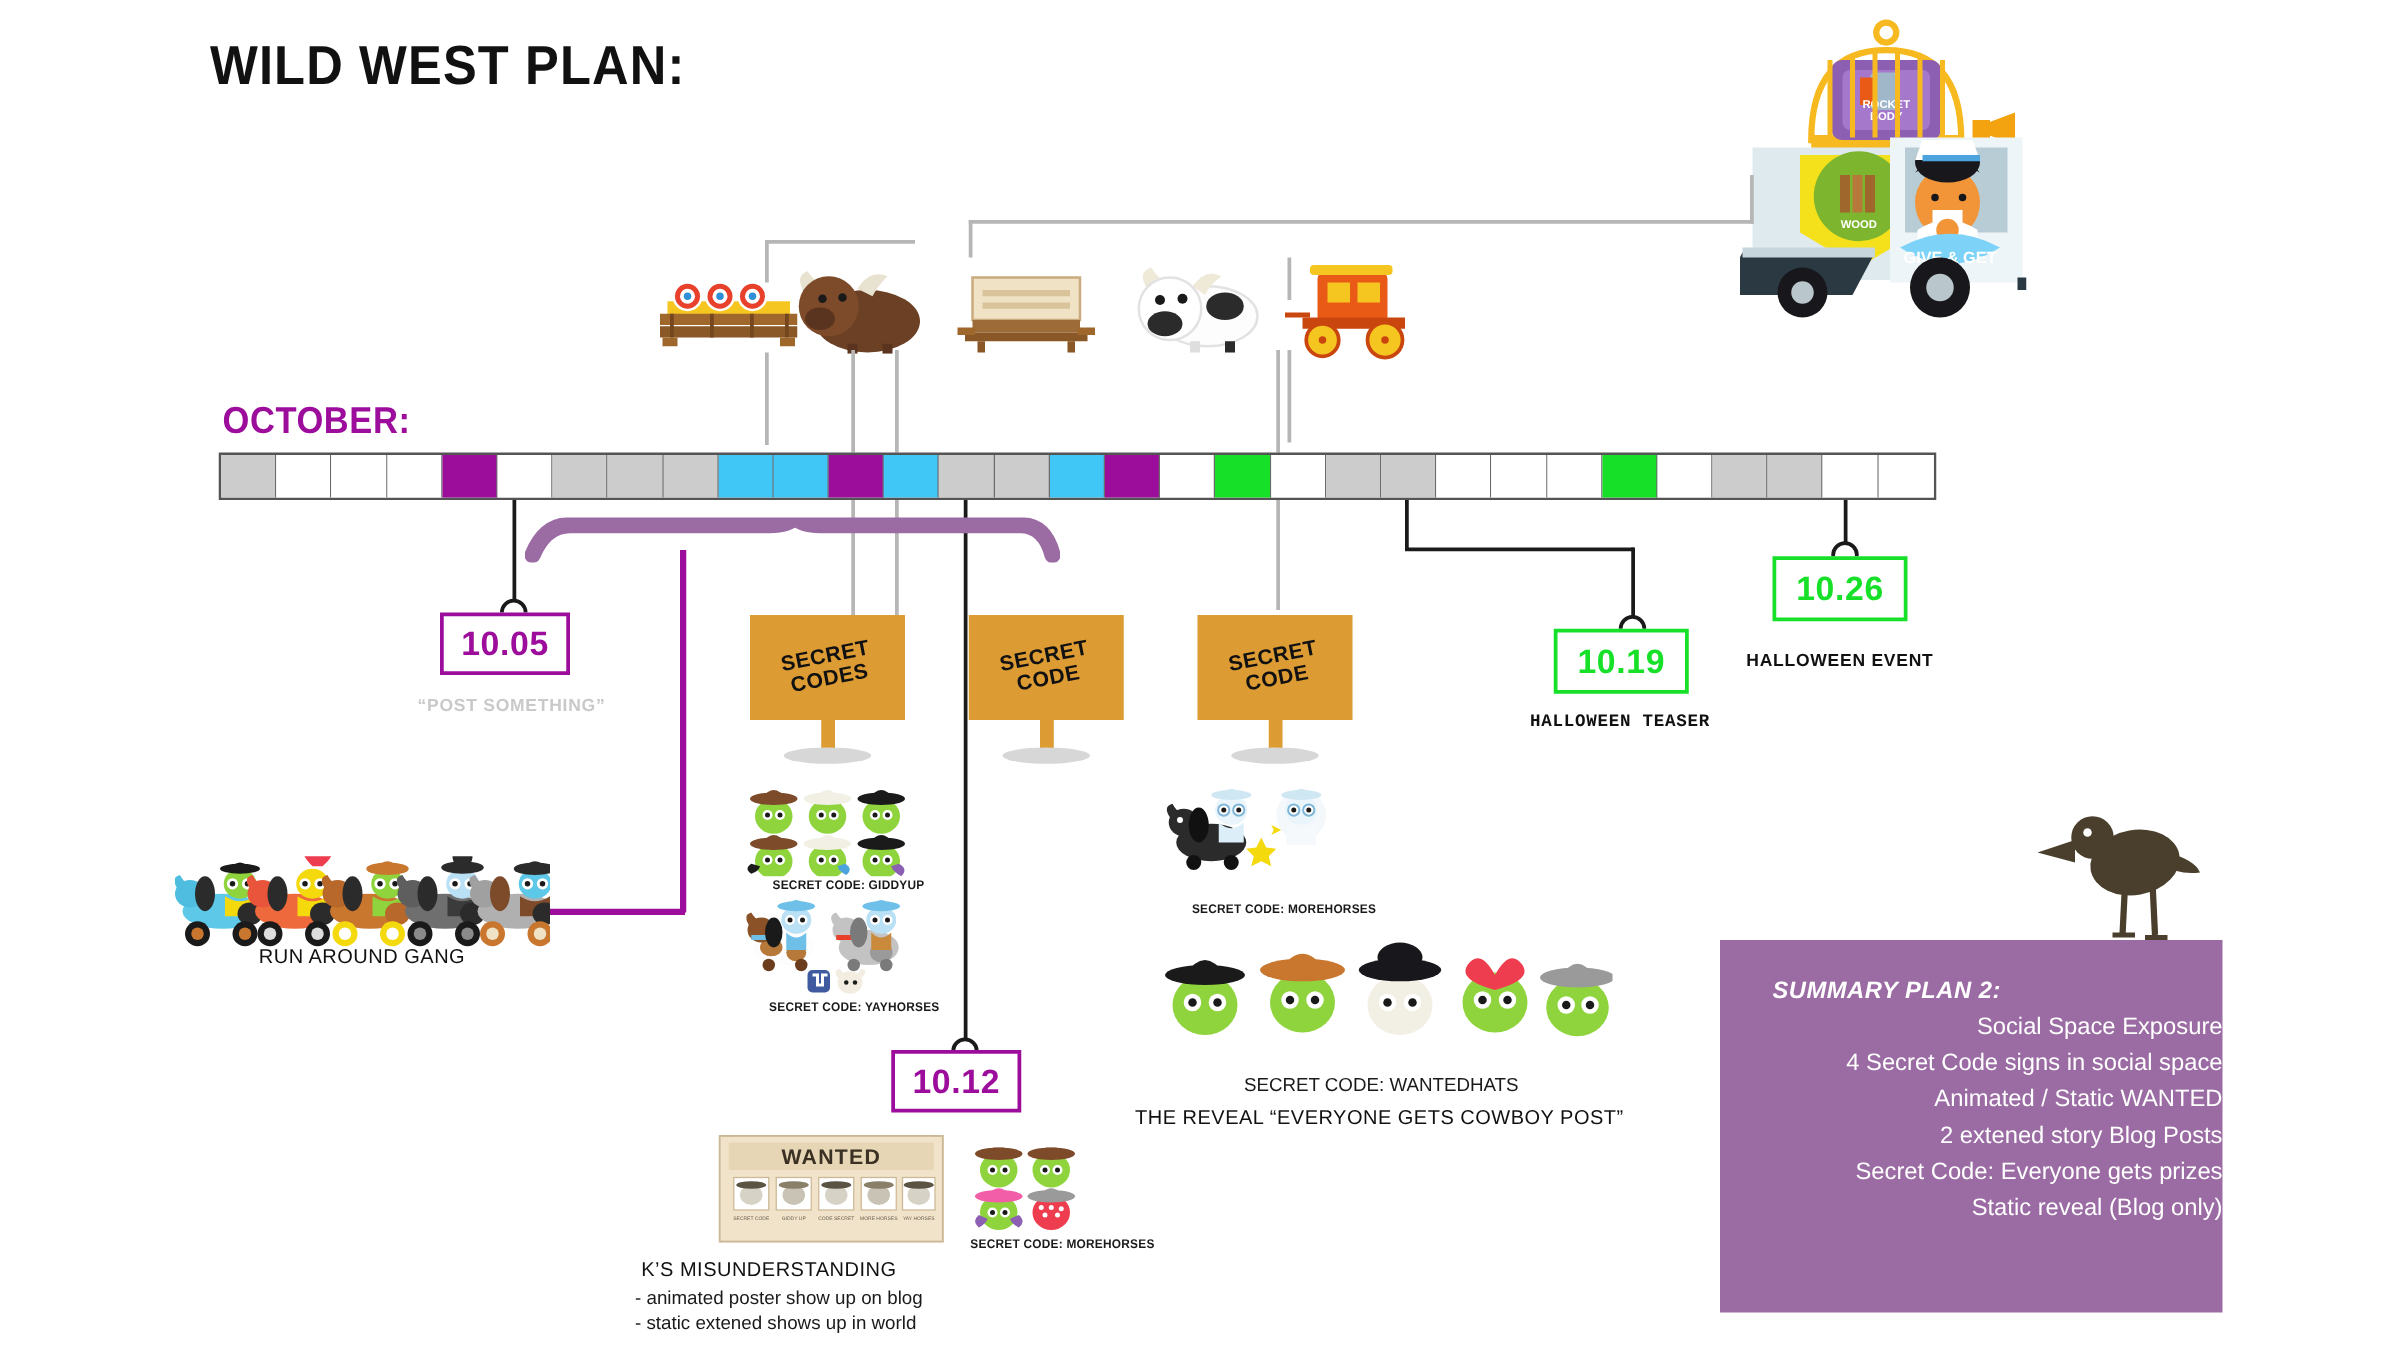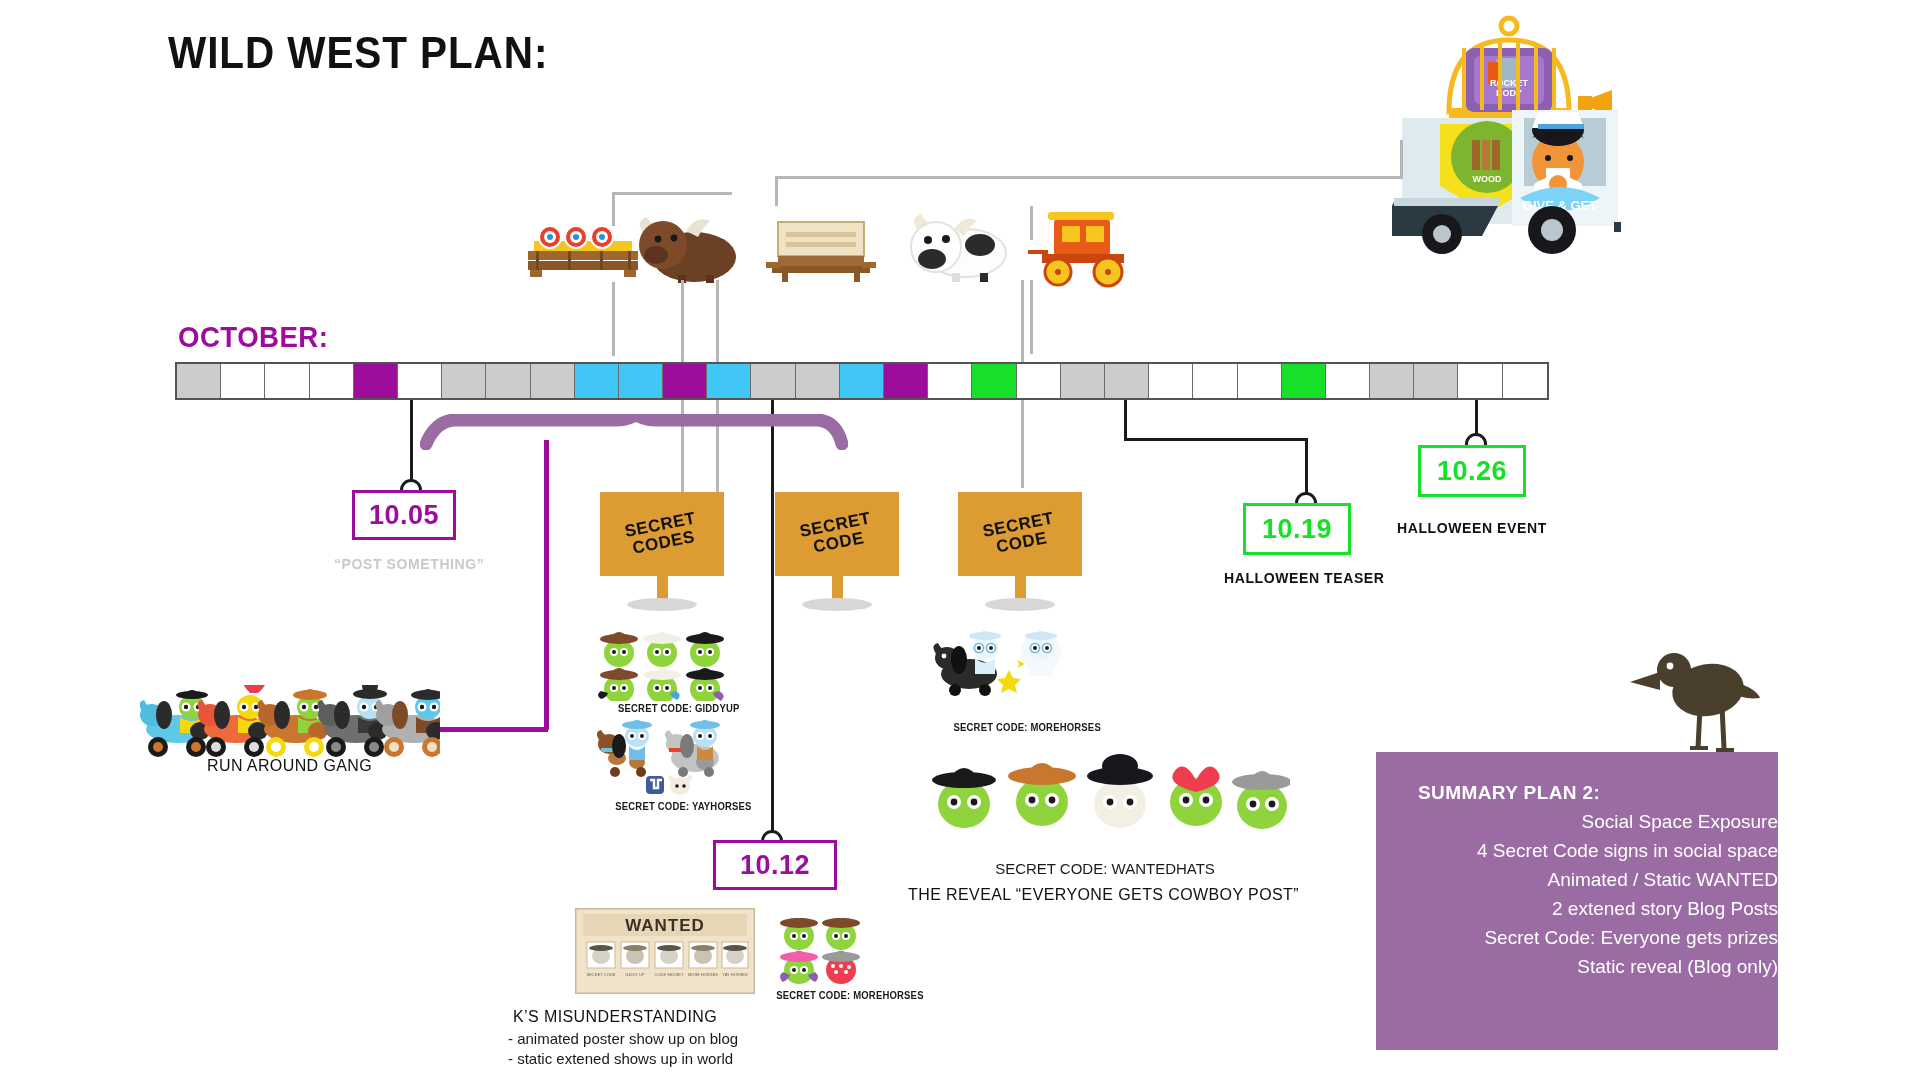--- a/index.html
+++ b/index.html
@@ -97,21 +97,21 @@
   }
   .cap-line{
     position:absolute;font-size:15px;color:#1a1a1a;white-space:nowrap;
   }
 
   
   #summary{
     left:1376px;top:752px;width:402px;height:298px;background:#9b6ba3;
     box-sizing:border-box;padding:30px 0 0 42px;color:#ffffff;
   }
-  #summary .s-title{font-size:19px;font-weight:bold;letter-spacing:0.4px;margin-bottom:3px;}
+  #summary .s-title{font-size:19px;font-weight:bold;letter-spacing:0.4px;margin-bottom:3px;font-style:italic;}
   #summary .s-line{font-size:19px;line-height:1.53;text-align:right;}
 
   
   #brace{position:absolute;left:420px;top:414px;width:428px;height:36px;}
 
   
   .art{position:absolute;}
 </style>
 </head>
 <body>
@@ -310,28 +310,28 @@
   <div class="node abs" style="left:400px;top:479px;"></div>
   <div class="node abs" style="left:761px;top:830px;"></div>
   <div class="node abs" style="left:1295px;top:492px;"></div>
   <div class="node abs" style="left:1465px;top:433px;"></div>
 
   <div class="badge abs" style="left:352px;top:490px;width:104px;height:50px;">
     <span>10.05</span>
   </div>
   <div class="badge-cap muted abs" style="left:334px;top:556px;">“POST SOMETHING”</div>
 
-  <div class="badge abs" style="left:713px;top:840px;width:124px;height:50px;">
+  <div class="badge abs" style="left:713px;top:840px;width:104px;height:50px;">
     <span>10.12</span>
   </div>
 
   <div class="badge green abs" style="left:1243px;top:503px;width:108px;height:52px;">
     <span>10.19</span>
   </div>
-  <div class="badge-cap abs" style="left:1224px;top:570px;">HALLOWEEN TEASER</div>
+  <div class="badge-cap abs" style="left:1224px;top:570px;font-family:Liberation Mono, monospace;">HALLOWEEN TEASER</div>
 
   <div class="badge green abs" style="left:1418px;top:445px;width:108px;height:52px;">
     <span>10.26</span>
   </div>
   <div class="badge-cap abs" style="left:1397px;top:520px;">HALLOWEEN EVENT</div>
 
   <svg id="brace" viewBox="0 0 428 36" preserveAspectRatio="none">
     <path d="M6 30 q10 -24 30 -24 h160 q14 0 20 -6 q6 6 20 6 h160 q20 0 26 24" fill="none" stroke="#9b6ba3" stroke-width="13" stroke-linecap="round"></path>
   </svg>
   <div class="line-purple abs" style="left:544px;top:440px;width:5px;height:290px;"></div>

